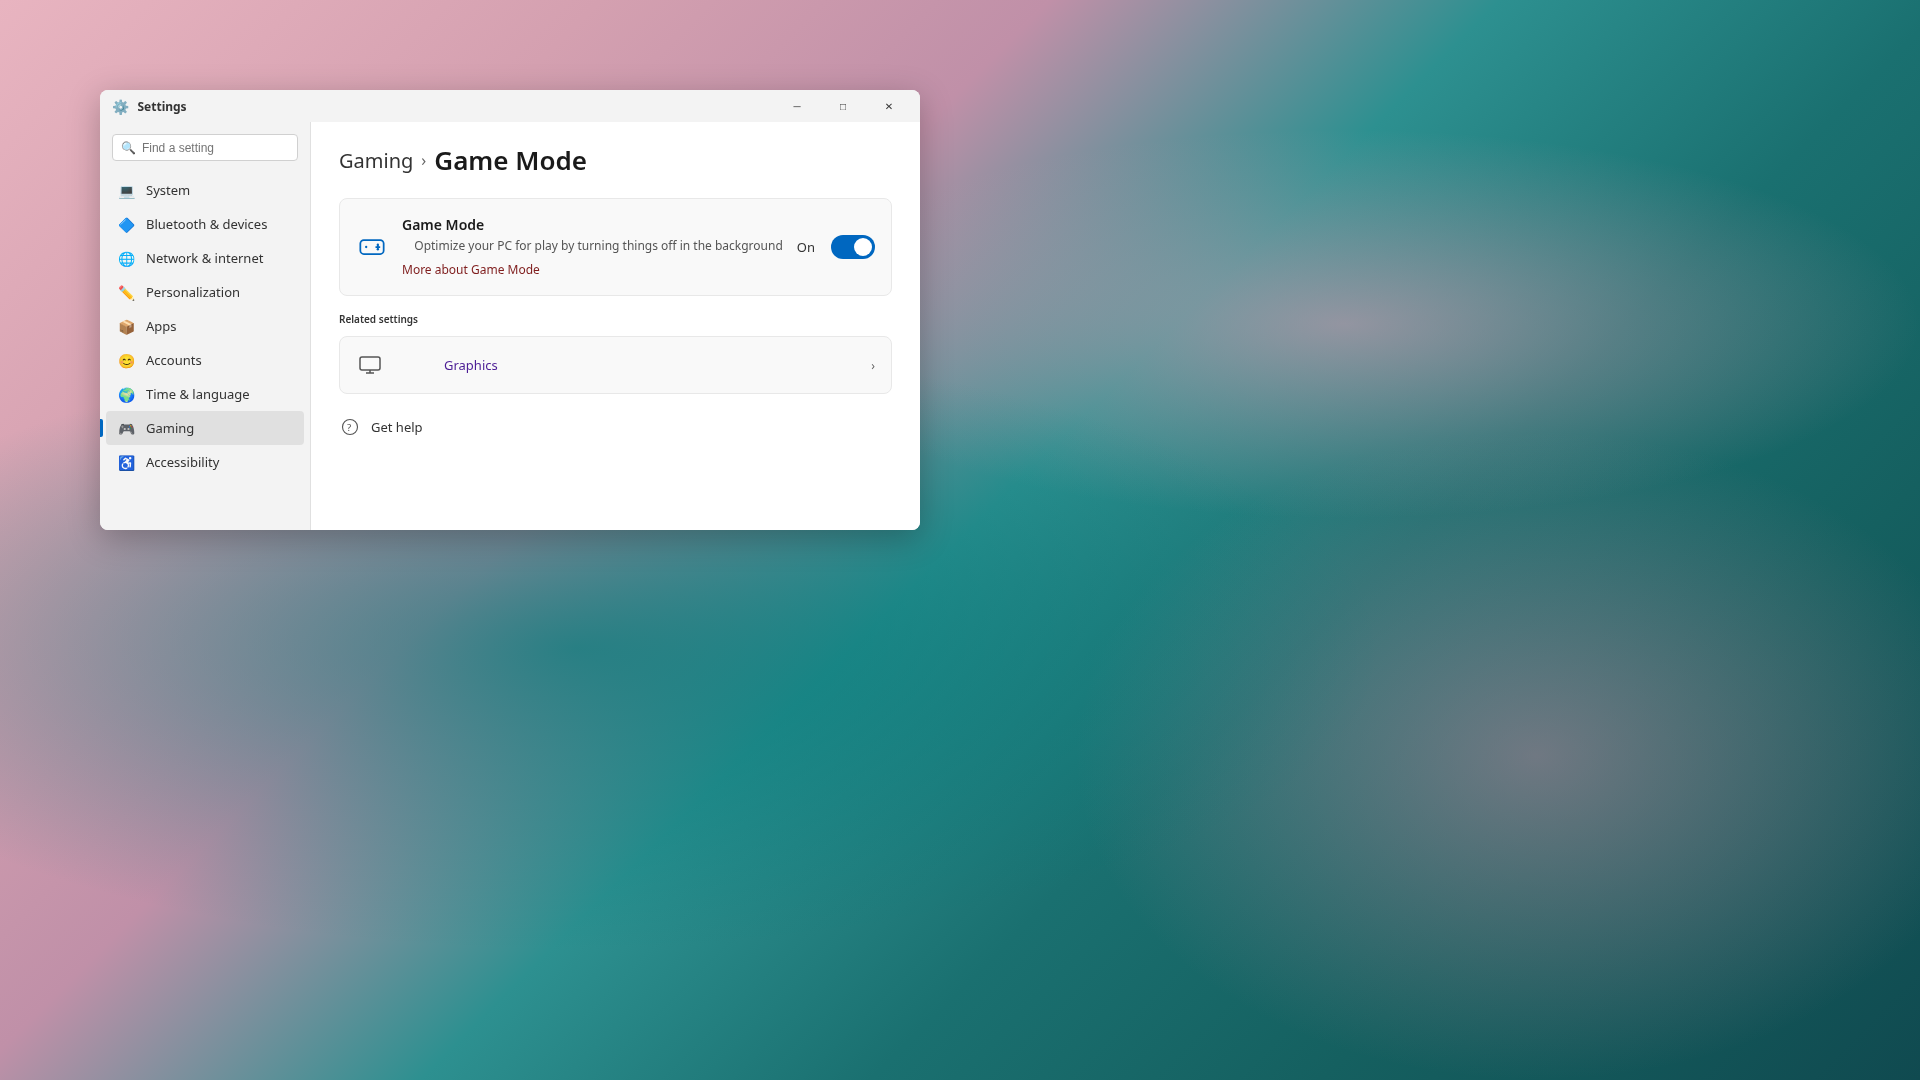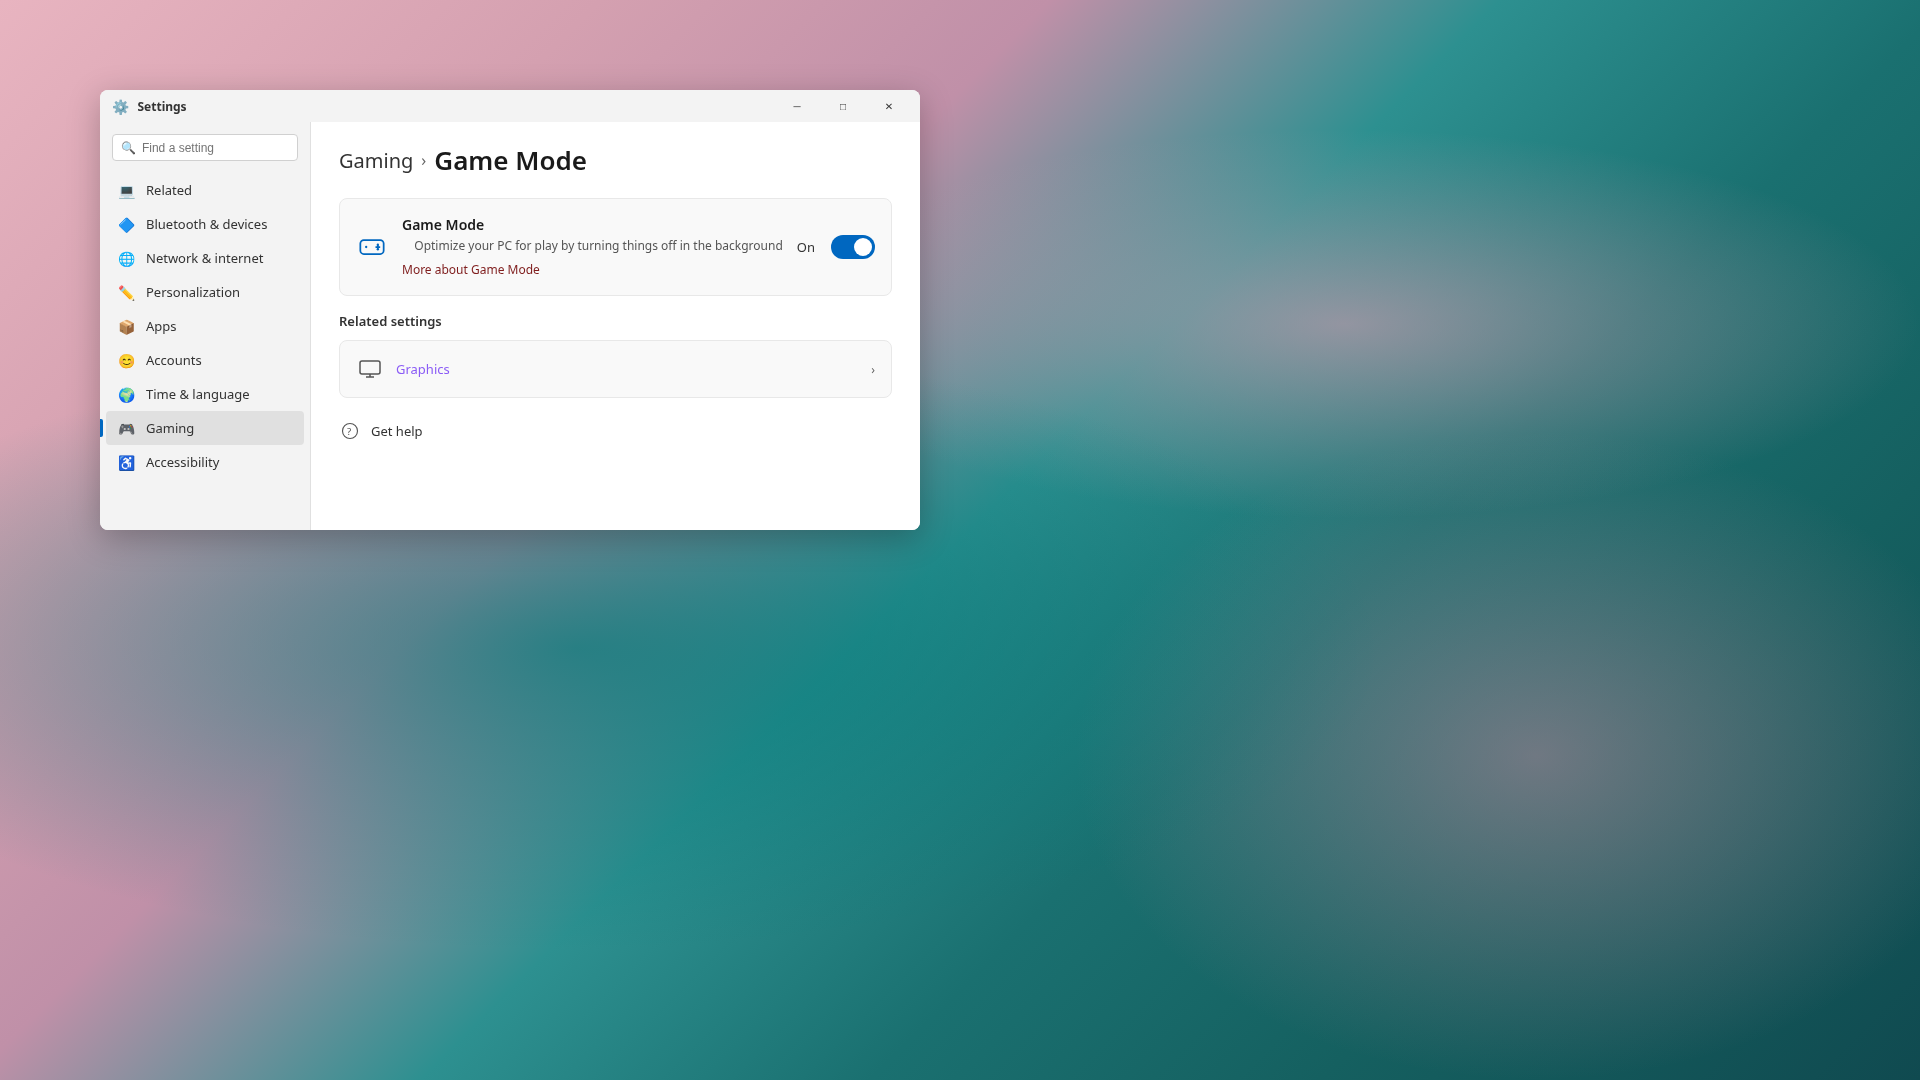--- a/index.html
+++ b/index.html
@@ -269,21 +269,21 @@
       position: absolute;
       top: 3px;
       right: 3px;
       width: 18px;
       height: 18px;
       background: white;
       border-radius: 50%;
     }
 
     .section-label {
-      font-size: 13px;
+      font-size: 10px;
       font-weight: 600;
       color: #333;
       margin-bottom: 10px;
       margin-top: 4px;
     }
 
     .related-card {
       background: #f9f9f9;
       border: 1px solid #e8e8e8;
       border-radius: 8px;
@@ -302,21 +302,22 @@
       display: flex;
       align-items: center;
       justify-content: center;
       color: #555;
       font-size: 18px;
     }
 
     .related-title {
       flex: 1;
       font-size: 13px;
-      color: #8b5cf6;
+      color: #4c1d95;
+      margin-left: 48px;
     }
 
     .chevron {
       color: #666;
       font-size: 12px;
     }
 
     .help-item {
       display: flex;
       align-items: center;
@@ -361,21 +362,21 @@
 
     <div class="sidebar">
 
       <div class="search-box">
         <span class="search-icon-svg">🔍</span>
         <input type="text" placeholder="Find a setting" style="">
       </div>
 
       <div class="nav-item">
         <span class="nav-icon">💻</span>
-        <span>Related</span>
+        <span>System</span>
       </div>
 
       <div class="nav-item">
         <span class="nav-icon">🔷</span>
         <span>Bluetooth &amp; devices</span>
       </div>
 
       <div class="nav-item">
         <span class="nav-icon">🌐</span>
         <span>Network &amp; internet</span>

